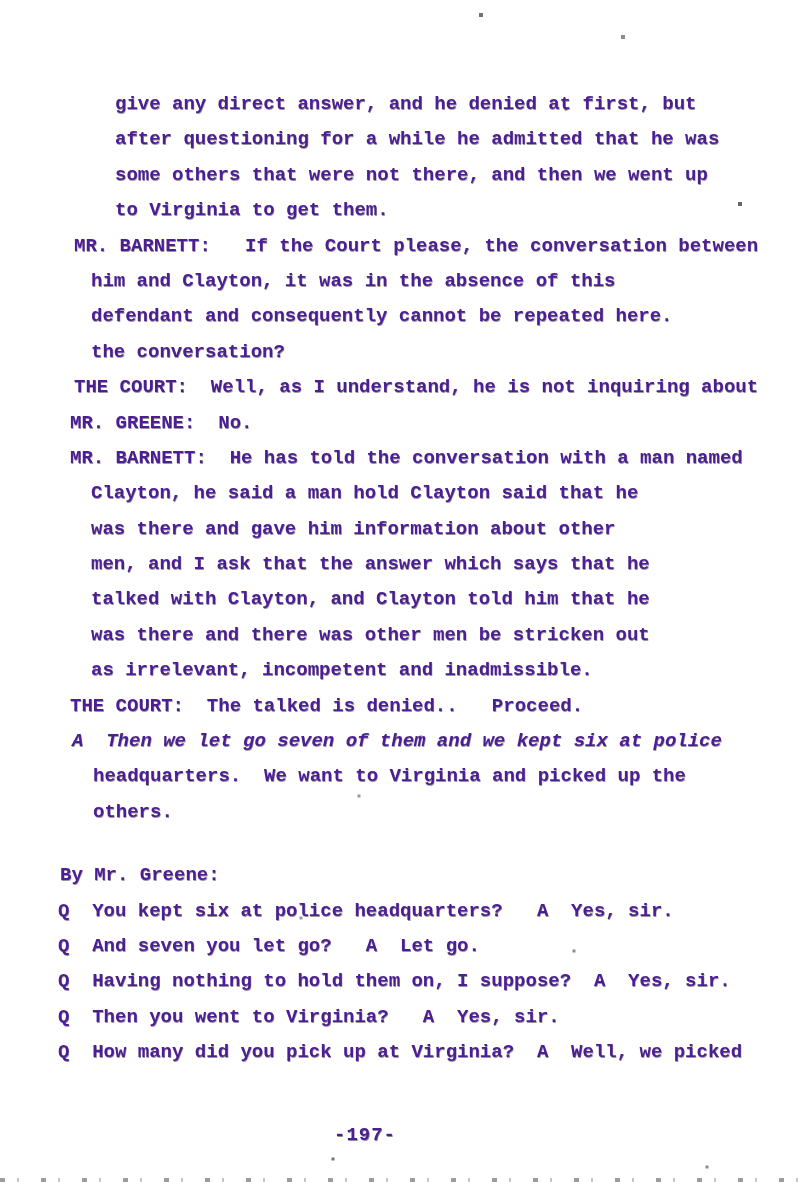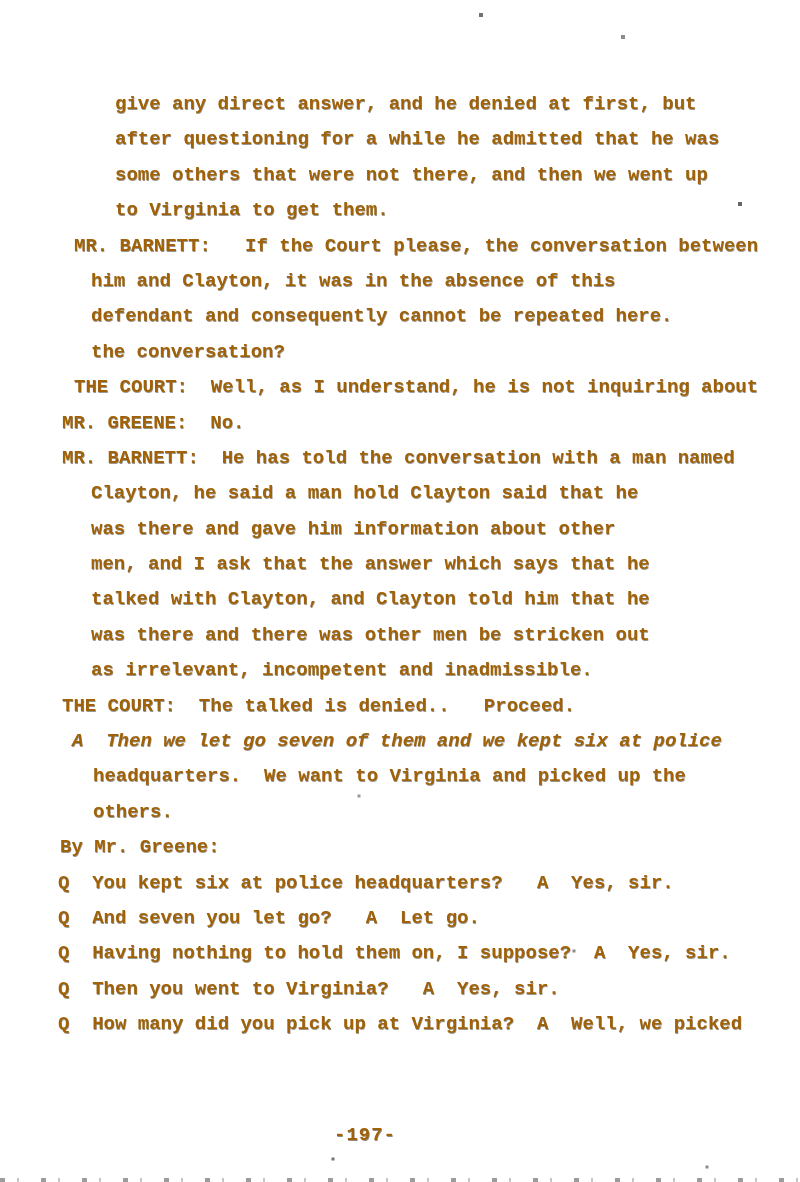--- a/index.html
+++ b/index.html
@@ -8,44 +8,44 @@
     background: #ffffff;
   }
   .page {
     position: relative;
     width: 800px;
     height: 1182px;
     background: #ffffff;
     overflow: hidden;
     font-family: "Liberation Mono", "DejaVu Sans Mono", monospace;
     font-weight: 700;
-    color: #a16207;
+    color: #4c1d95;
   }
   .text-body {
     position: absolute;
     top: 87px;
     left: 0;
     width: 800px;
   }
   .line {
     white-space: pre;
     font-size: 19px;
     line-height: 35.4px;
     height: 35.4px;
     letter-spacing: 0;
     text-shadow: 0.5px 0.5px 0 rgba(25,25,25,0.45);
   }
   
   .ind-answer   { padding-left: 115px; }
   .ind-speaker1 { padding-left: 74px;  }
-  .ind-speaker2 { padding-left: 62px;  }
+  .ind-speaker2 { padding-left: 62px; margin-left: 8px;  }
   .ind-cont     { padding-left: 91px; }
   .ind-a        { padding-left: 72px; font-style: italic;  }
   .ind-body2    { padding-left: 93px;  }
-  .ind-by       { padding-left: 60px;  }
+  .ind-by       { padding-left: 60px; margin-top: 28px;  }
   .ind-q        { padding-left: 58px;  }
 
   .footer {
     position: absolute;
     top: 1124px;
     left: 0;
     width: 100%;
     text-align: center;
     font-size: 19px;
     letter-spacing: 1px;

